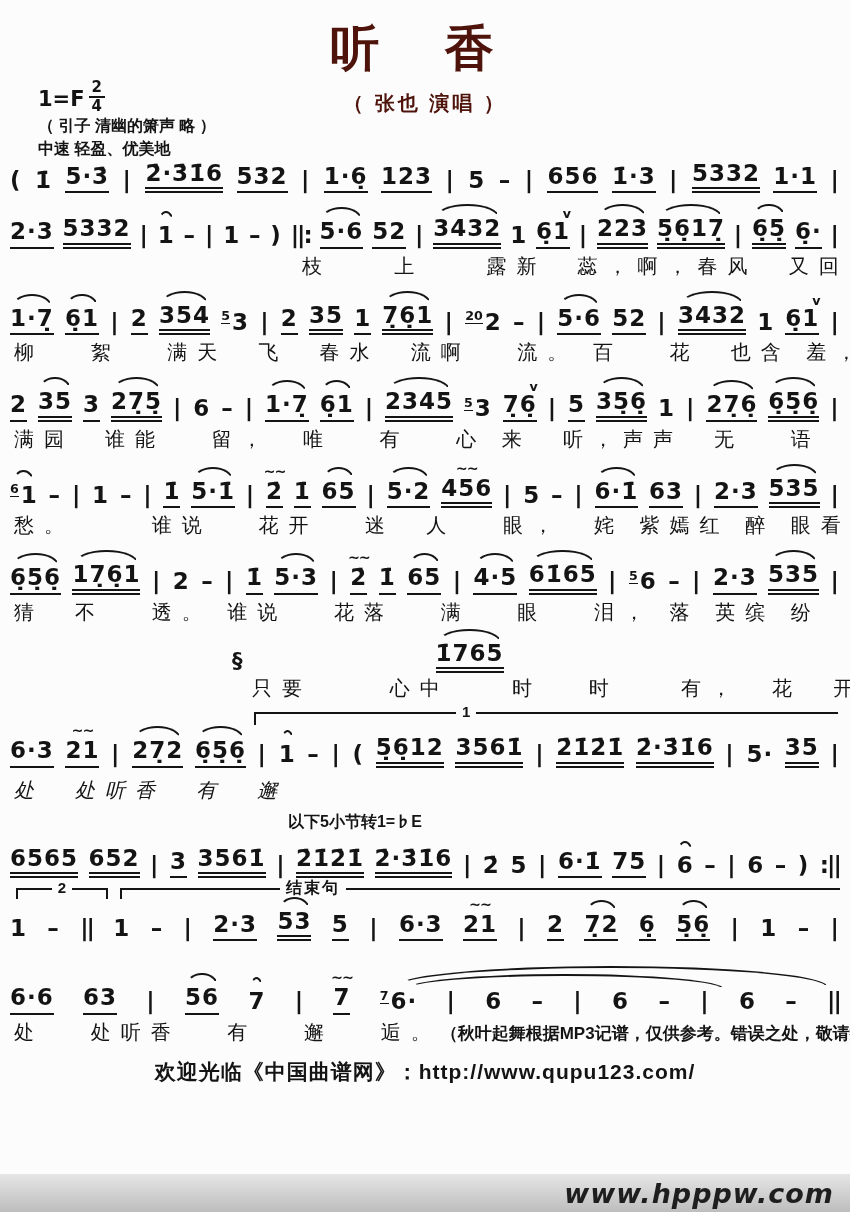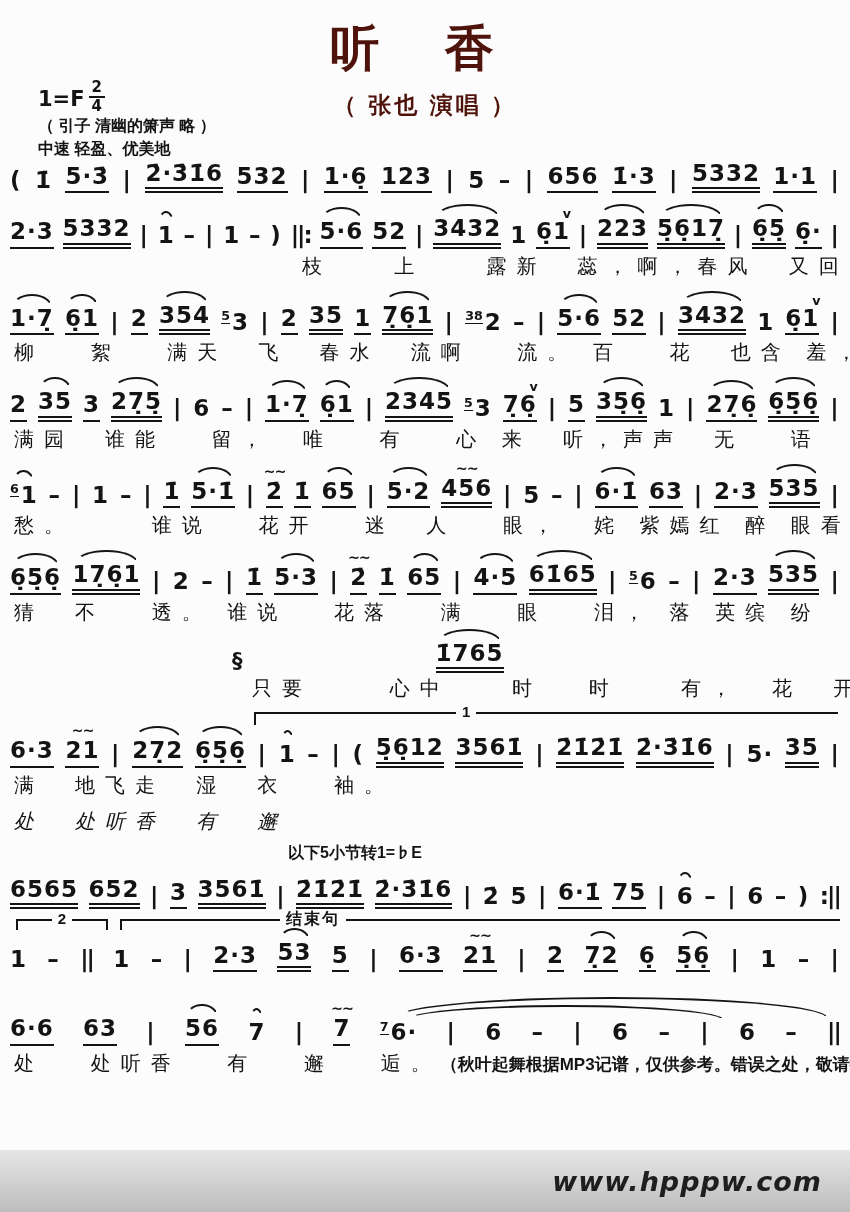--- a/index.html
+++ b/index.html
@@ -2,21 +2,21 @@
 <html><head>
 <meta charset="utf-8">
 <style>
   html,body{margin:0;padding:0;background:#888;}
   .sheet{position:relative;width:850px;height:1212px;margin:0 auto;background:#fcfcfc;
          overflow:hidden;color:#141414;font-family:"Liberation Sans",sans-serif;}
   
   .header{position:relative;height:148px;}
   .title{ text-align:center;padding-top:16px;font-size:49px;font-weight:bold;
           letter-spacing:26px;color:#4e130b;}
-  .subtitle{text-align:center;font-size:23px;font-weight:bold;color:#4e130b;margin-top:8px;letter-spacing:3px;}
+  .subtitle{text-align:center;font-size:20px;font-weight:bold;color:#4e130b;margin-top:8px;letter-spacing:3px;}
   .credits{position:absolute;right:52px;top:78px;text-align:right;font-size:20px;
            font-weight:bold;line-height:1.65;letter-spacing:4px;}
   .meta{position:absolute;left:38px;top:80px;font-size:16px;font-weight:bold;line-height:1.45;}
   .keyrow{font-size:21px;font-weight:bold;font-family:"DejaVu Sans",sans-serif;display:flex;align-items:flex-end;gap:4px;}
   .frac{display:inline-flex;flex-direction:column;align-items:center;font-size:15px;line-height:1;}
   .frac .top{border-bottom:2px solid #141414;padding:0 3px 1px;}
   .frac .bot{padding-top:1px;}
   
   #score{position:relative;padding:0 6px;}
   .row{position:relative;}
@@ -72,23 +72,23 @@
   [data-line="ly7b"]{margin-top:9px;font-style:italic;}
   [data-line="m10"]::before{content:"";position:absolute;left:388px;right:16px;top:-18px;height:17px;
       border:2px solid transparent;border-top:2px solid #141414;
       border-radius:50% 50% 0 0/100% 100% 0 0;}
   [data-line="m10"]::after{content:"";position:absolute;left:400px;right:120px;top:-10px;height:11px;
       border:2px solid transparent;border-top:2px solid #141414;
       border-radius:50% 50% 0 0/100% 100% 0 0;}
   
   .site{text-align:center;font-weight:bold;font-size:21px;margin-top:12px;letter-spacing:1px;
         font-family:"Liberation Sans",sans-serif;}
-  .wstrip{position:absolute;left:0;right:0;bottom:0;height:62px;
+  .wstrip{position:absolute;left:0;right:0;bottom:0;height:38px;
           background:linear-gradient(#e6e6e6,#bdbdbd);
-          display:flex;align-items:center;justify-content:flex-end;padding-right:28px;box-sizing:border-box;}
+          display:flex;align-items:center;justify-content:flex-end;padding-right:16px;box-sizing:border-box;}
   .wm{font-family:"DejaVu Sans",sans-serif;font-style:italic;font-weight:bold;
       font-size:27px;color:#1e1e1e;letter-spacing:1px;}
 </style>
 </head>
 <body>
 
 <div class="sheet">
   <div class="header">
     <div class="title">听  香</div>
     <div class="subtitle">（ 张也 演唱 ）</div>
@@ -159,21 +159,21 @@
         <span class="tok bar"><span class="tx">|</span></span>
         <span class="tok u1"><span class="tx">2</span></span>
         <span class="tok u2 o-slur"><span class="tx">354</span></span>
         <span class="tok"><span class="grace">5</span><span class="tx">3</span></span>
         <span class="tok bar"><span class="tx">|</span></span>
         <span class="tok u1"><span class="tx">2</span></span>
         <span class="tok u2"><span class="tx">35</span></span>
         <span class="tok u1"><span class="tx">1</span></span>
         <span class="tok u2 o-slur"><span class="tx">7̣6̣1</span></span>
         <span class="tok bar"><span class="tx">|</span></span>
-        <span class="tok"><span class="grace">38</span><span class="tx">2</span></span>
+        <span class="tok"><span class="grace">20</span><span class="tx">2</span></span>
         <span class="tok"><span class="tx">–</span></span>
         <span class="tok bar"><span class="tx">|</span></span>
         <span class="tok u1 o-slur"><span class="tx">5·6</span></span>
         <span class="tok u1"><span class="tx">52</span></span>
         <span class="tok bar"><span class="tx">|</span></span>
         <span class="tok u2 o-slur"><span class="tx">3432</span></span>
         <span class="tok"><span class="tx">1</span></span>
         <span class="tok u1 o-v"><span class="tx">6̣1</span></span>
         <span class="tok bar"><span class="tx">|</span></span>
       </div>
@@ -280,21 +280,20 @@
         <span class="tok u2"><span class="tx">5̣6̣12</span></span>
         <span class="tok u2"><span class="tx">3561̇</span></span>
         <span class="tok bar"><span class="tx">|</span></span>
         <span class="tok u2"><span class="tx">2̇1̇2̇1̇</span></span>
         <span class="tok u2"><span class="tx">2̇·3̇1̇6</span></span>
         <span class="tok bar"><span class="tx">|</span></span>
         <span class="tok"><span class="tx">5·</span></span>
         <span class="tok u2"><span class="tx">35</span></span>
         <span class="tok bar"><span class="tx">|</span></span>
       </div>
-      <div data-line="ly7a" class="row lyric"><span>满  地飞走  湿  衣   袖。</span></div>
       <div data-line="ly7b" class="row lyric"><span>处  处听香  有  邂</span></div>
       <div data-line="keynote" class="row note-line">以下5小节转1=♭E</div>
       <div data-line="m8" class="row music">
         <span class="tok u2"><span class="tx">6565</span></span>
         <span class="tok u2"><span class="tx">652</span></span>
         <span class="tok bar"><span class="tx">|</span></span>
         <span class="tok u1"><span class="tx">3</span></span>
         <span class="tok u2"><span class="tx">3561̇</span></span>
         <span class="tok bar"><span class="tx">|</span></span>
         <span class="tok u2"><span class="tx">2̇1̇2̇1̇</span></span>
@@ -366,17 +365,18 @@
         <span class="tok"><span class="tx">6</span></span>
         <span class="tok"><span class="tx">–</span></span>
         <span class="tok bar"><span class="tx">|</span></span>
         <span class="tok"><span class="tx">6</span></span>
         <span class="tok"><span class="tx">–</span></span>
         <span class="tok bar rep"><span class="tx">||</span></span>
       </div>
       <div data-line="ly10" class="row lyric"><span>处   处听香   有   邂   逅。</span><span class="remark">（秋叶起舞根据MP3记谱，仅供参考。错误之处，敬请批评指正。）</span></div>
     </div>
 
+  <div class="site">欢迎光临《中国曲谱网》：http://www.qupu123.com/</div>
 
   <div class="wstrip">
     <span class="wm">www.hpppw.com</span>
   </div>
 </div>
 
 </body></html>

